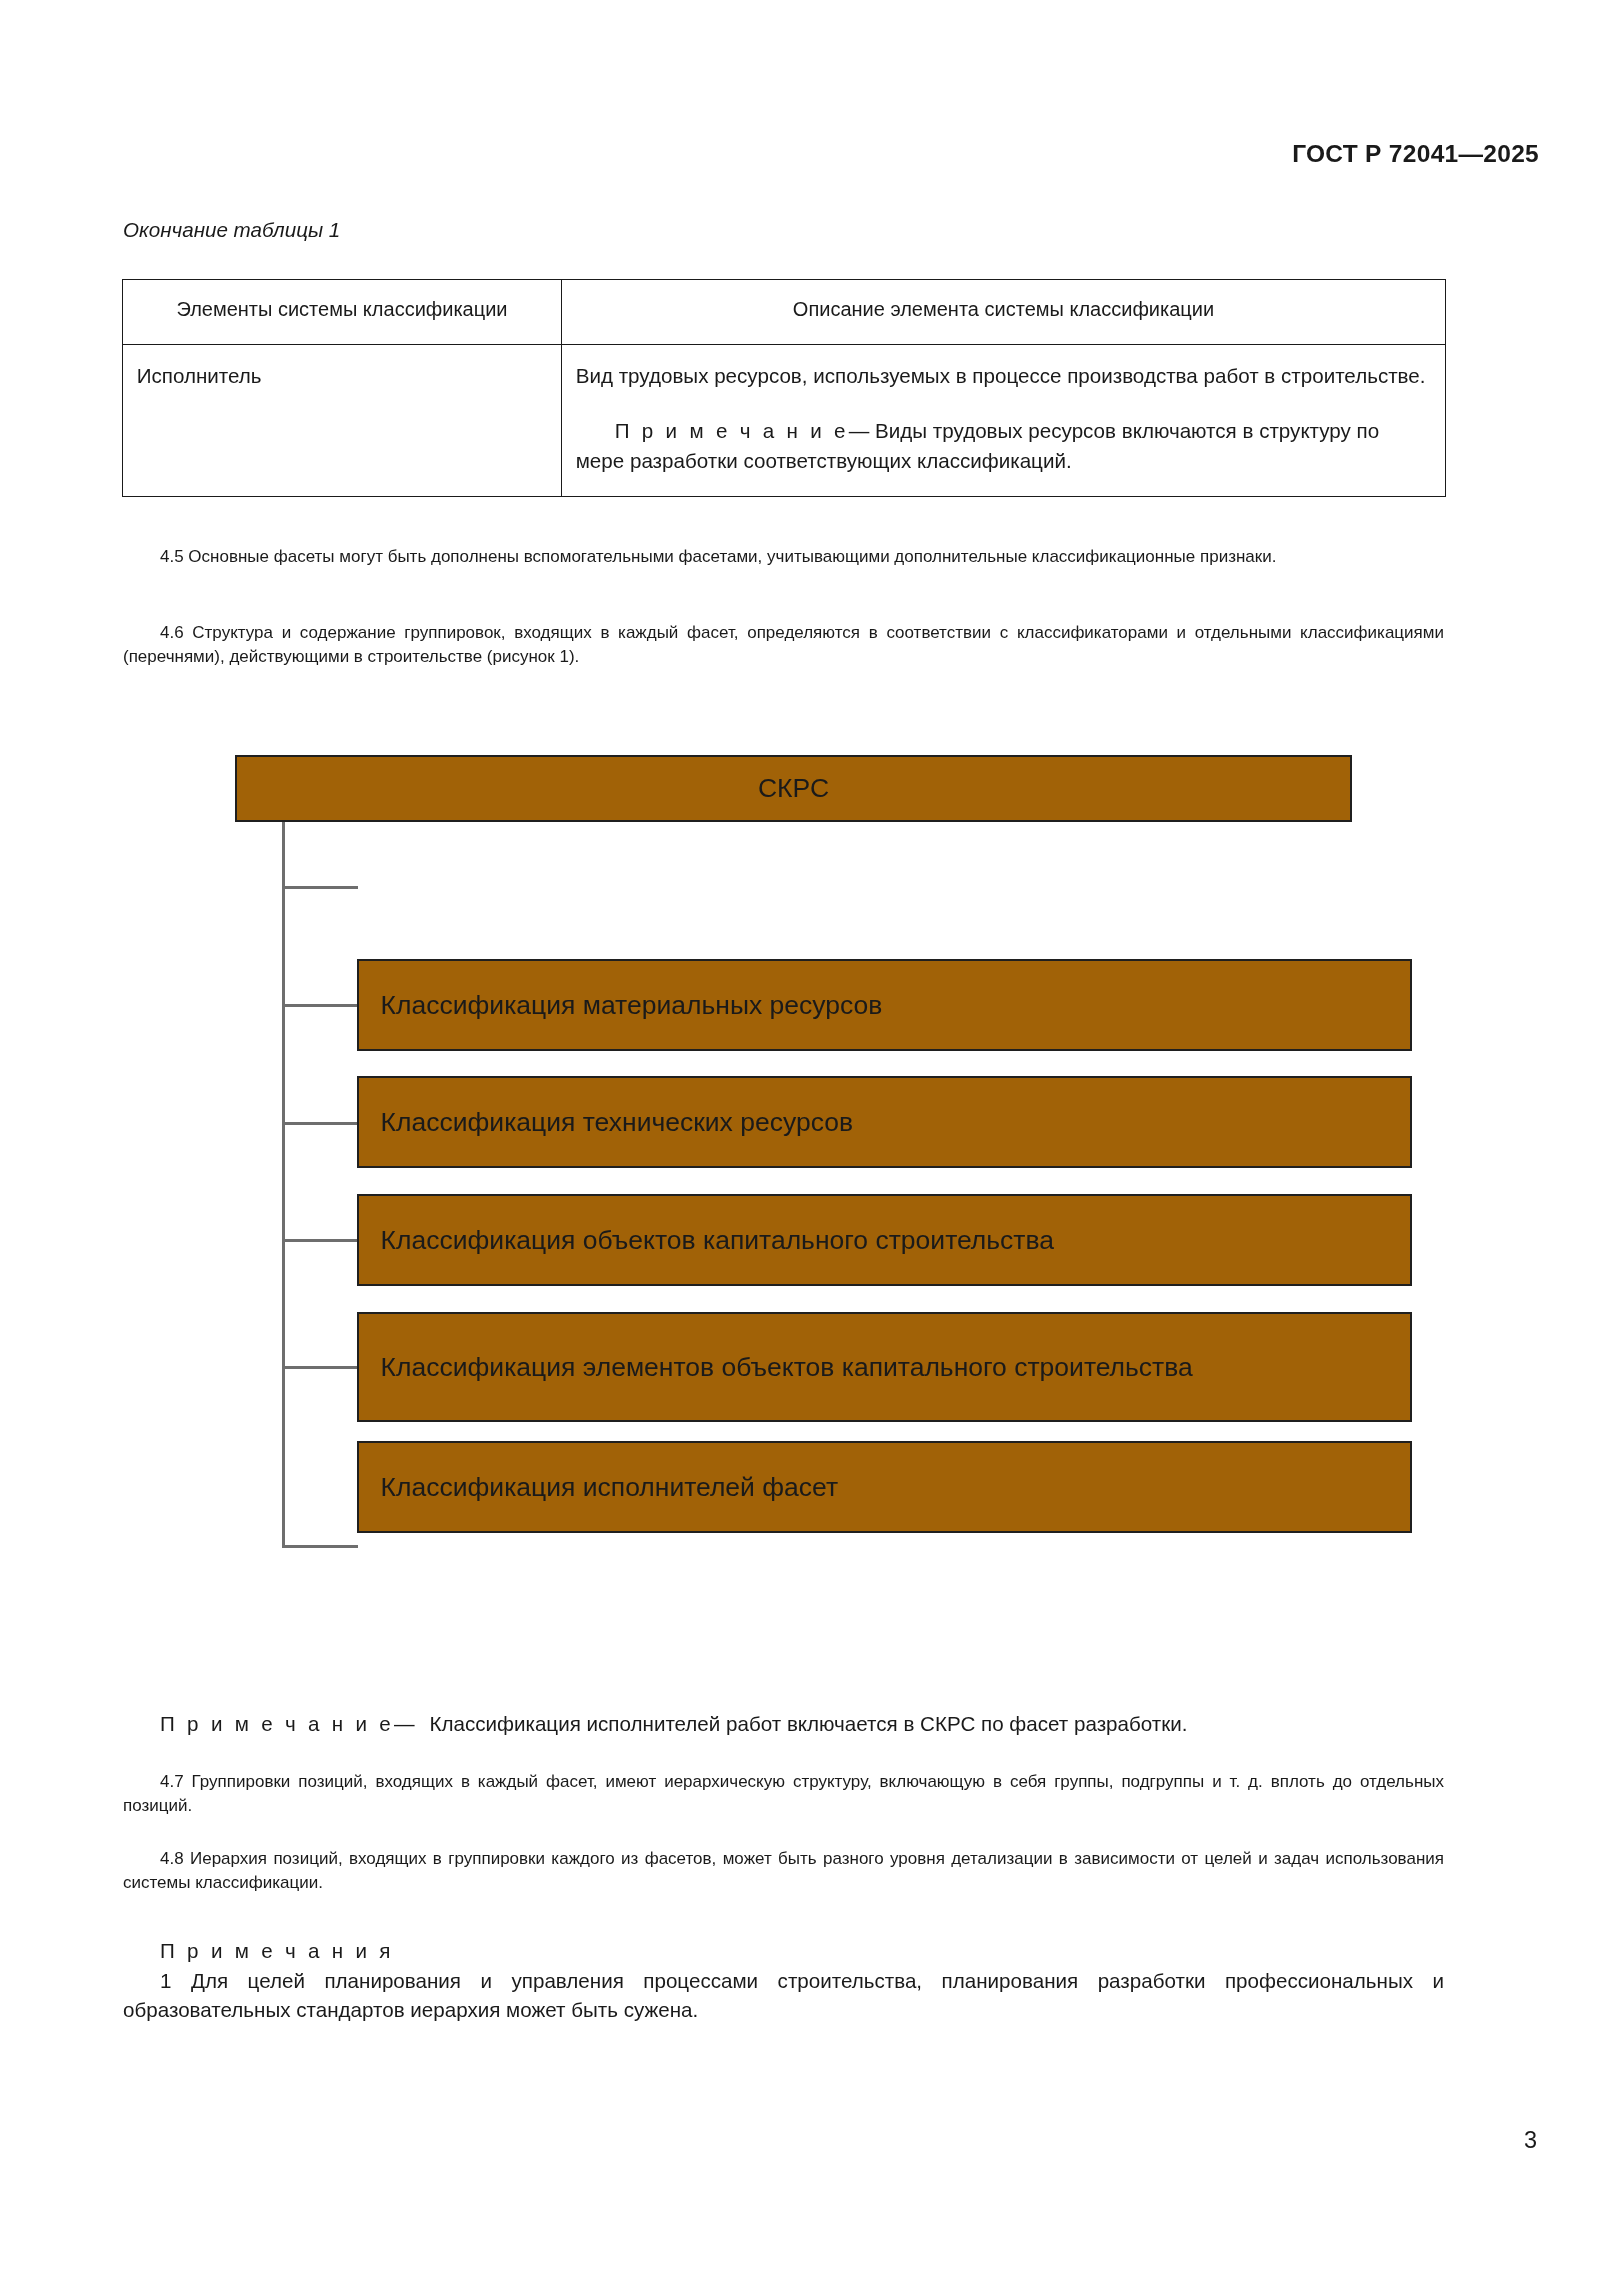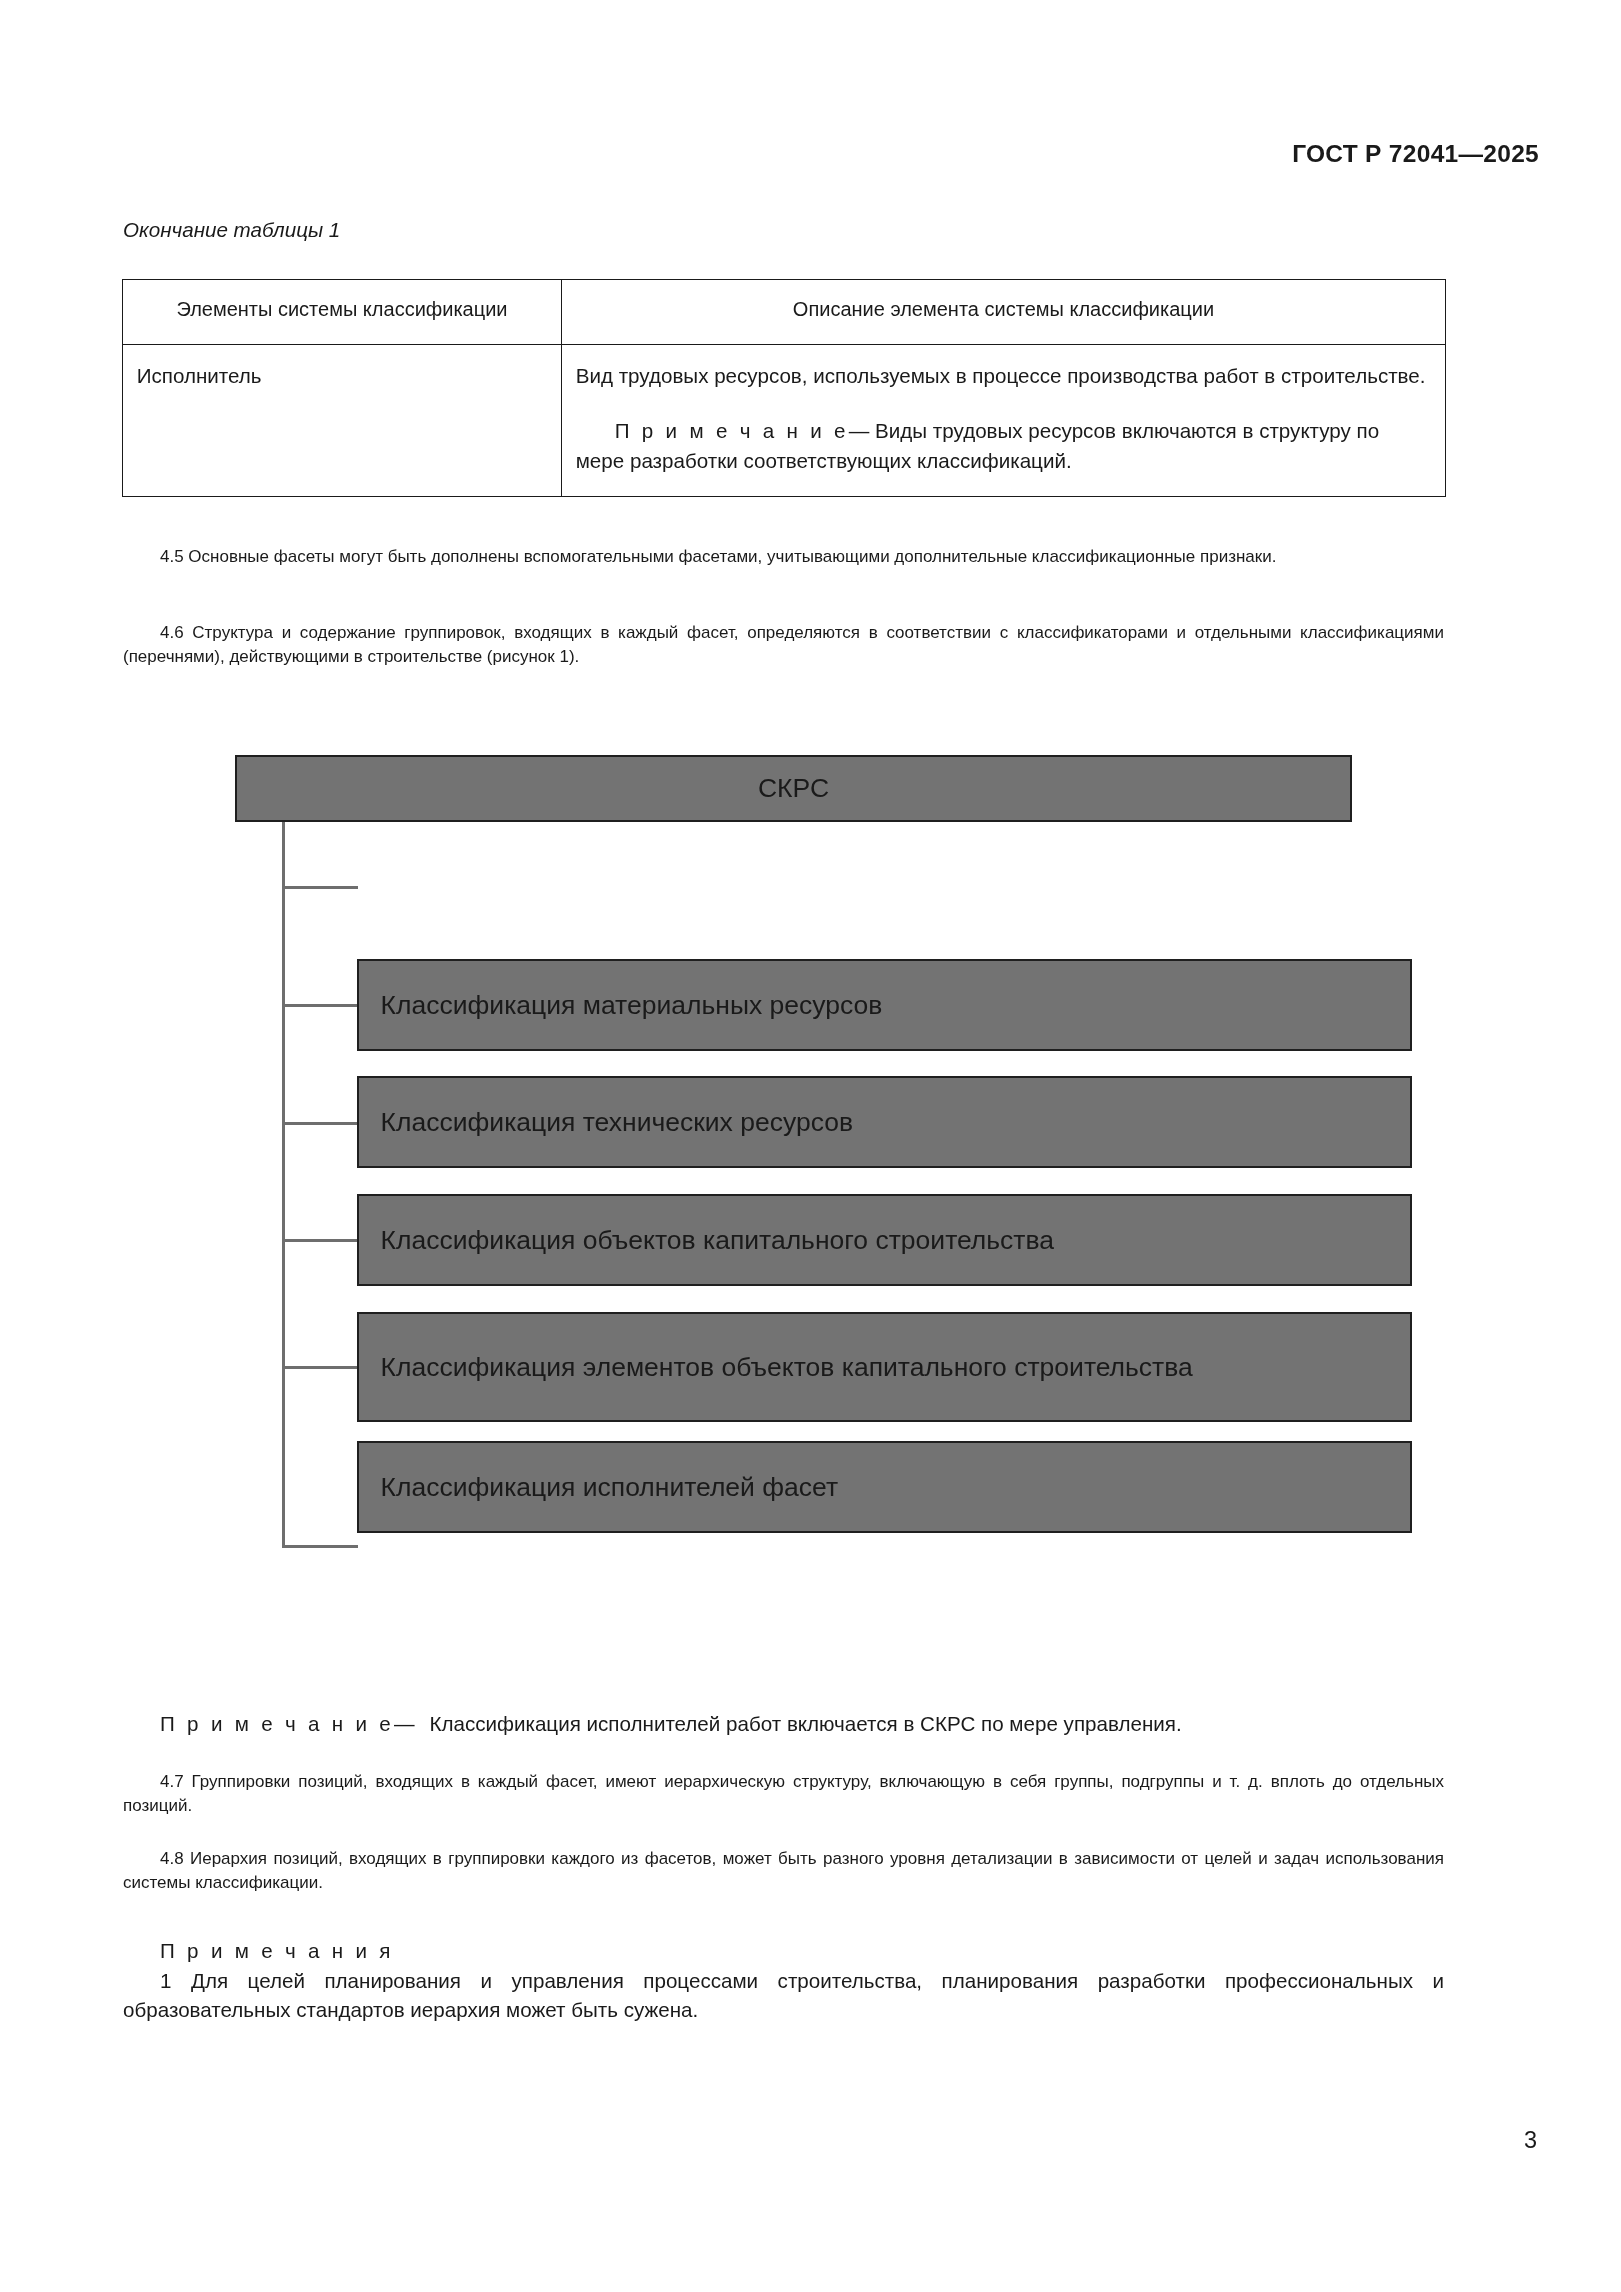--- a/index.html
+++ b/index.html
@@ -116,21 +116,21 @@
     position: absolute;
     top: 755px;
     left: 0;
     width: 1621px;
     height: 823px;
   }
   .dbox {
     position: absolute;
     box-sizing: border-box;
     border: 2.5px solid #1f1f1f;
-    background: #737373;
+    background: #a16207;
     display: flex;
     align-items: center;
   }
   .dbox .dlabel {
     font-size: 26.5px;
     line-height: 1.32;
   }
 
   .root-box {
     left: 235px;
@@ -262,21 +262,21 @@
     </div>
     <div class="dbox child-box cb4">
       <span class="dlabel">Классификация элементов объектов капитального строительства</span>
     </div>
     <div class="dbox child-box cb5">
       <span class="dlabel">Классификация исполнителей фасет</span>
     </div>
   </div>
 
 
-  <div class="note-line" id="note-fig"><span class="note-ind"></span><span class="sp">П р и м е ч а н и е—</span>&nbsp; <span>Классификация исполнителей работ включается в СКРС по мере управления.</span></div>
+  <div class="note-line" id="note-fig"><span class="note-ind"></span><span class="sp">П р и м е ч а н и е—</span>&nbsp; <span>Классификация исполнителей работ включается в СКРС по фасет разработки.</span></div>
 
   <div class="para" id="p47"><span class="ind"></span><span>4.7 Группировки позиций, входящих в каждый фасет, имеют иерархическую структуру, включающую в себя группы, подгруппы и т. д. вплоть до отдельных позиций.</span></div>
 
   <div class="para" id="p48"><span class="ind"></span><span>4.8 Иерархия позиций, входящих в группировки каждого из фасетов, может быть разного уровня детализации в зависимости от целей и задач использования системы классификации.</span></div>
 
   <div class="note-line" id="notes-head"><span class="note-ind"></span><span class="sp">П р и м е ч а н и я</span></div>
 
   <div class="note-line" id="notes-1"><span class="note-ind"></span><span>1 Для целей планирования и управления процессами строительства, планирования разработки профессиональных и образовательных стандартов иерархия может быть сужена.</span></div>
 
   <div class="pageno">3</div>

